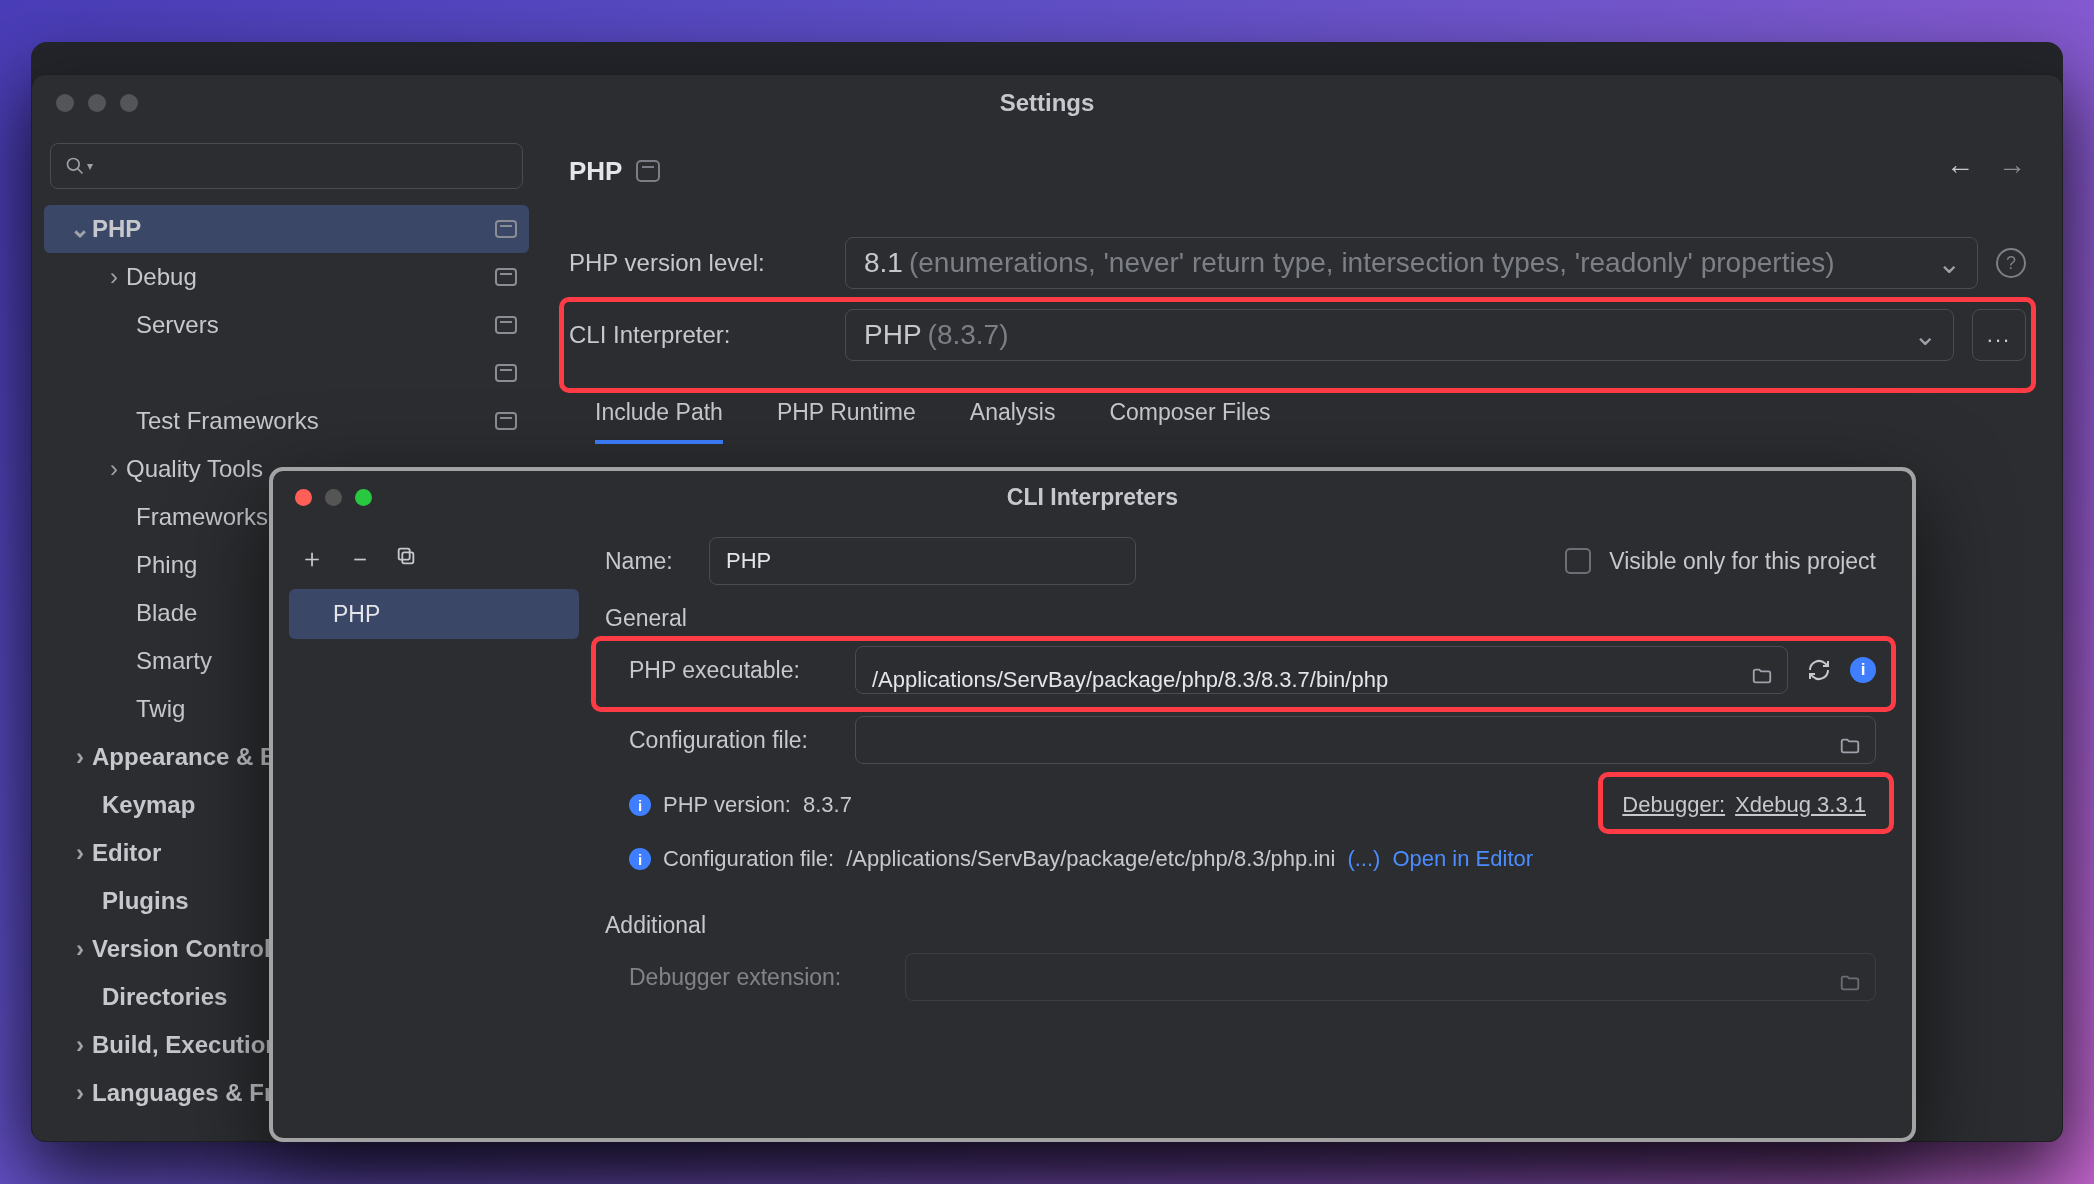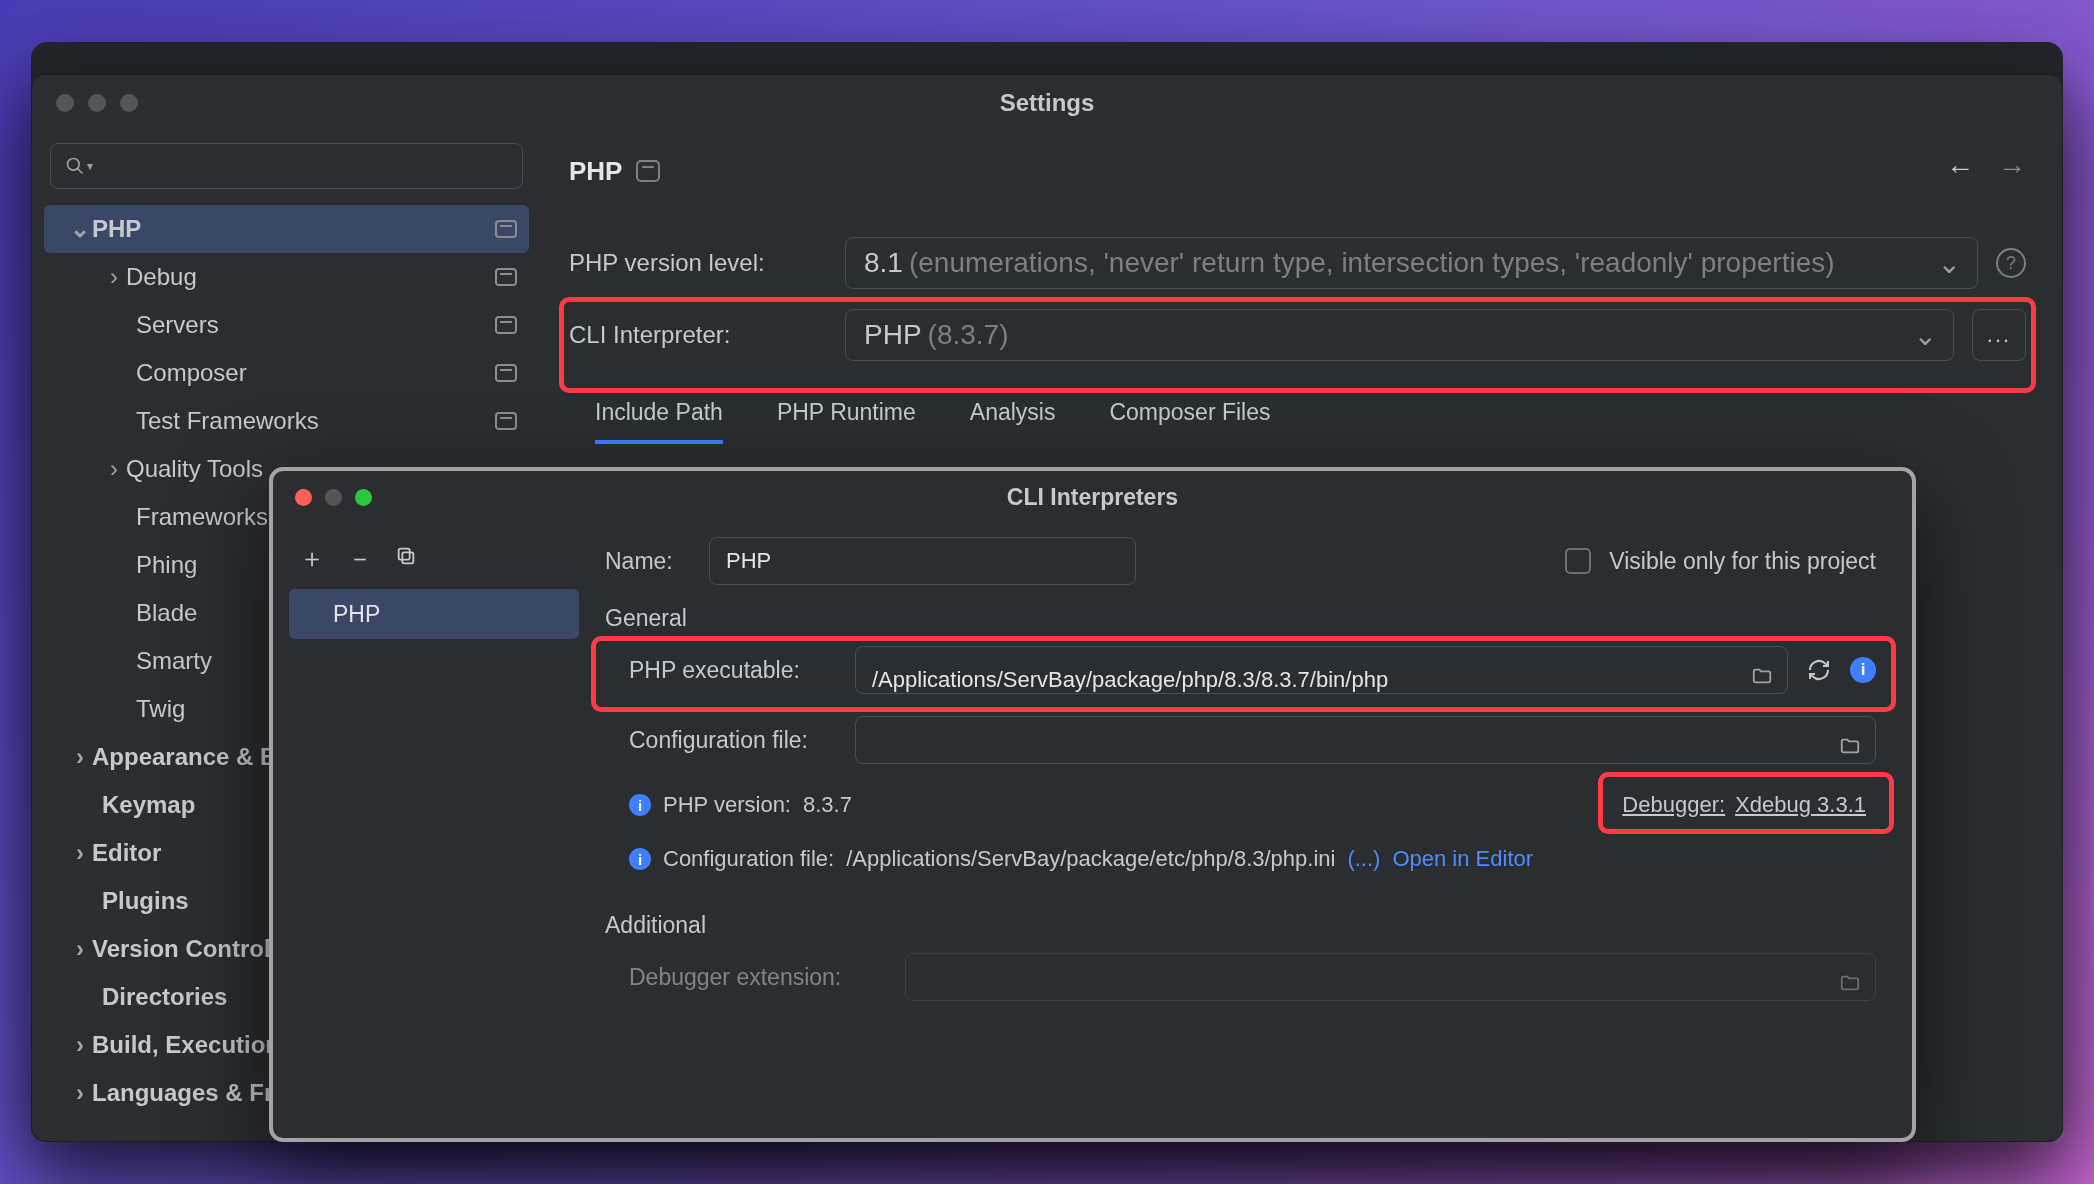--- a/index.html
+++ b/index.html
@@ -185,21 +185,20 @@
         <div class="tree-row indent-1">
           <span class="expander">›</span>
           <span class="label">Debug</span>
           <span class="proj-badge"></span>
         </div>
         <div class="tree-row indent-2">
           <span class="label">Servers</span>
           <span class="proj-badge"></span>
         </div>
         <div class="tree-row indent-2">
-          <span class="label">Composer</span>
           <span class="proj-badge"></span>
         </div>
         <div class="tree-row indent-2">
           <span class="label">Test Frameworks</span>
           <span class="proj-badge"></span>
         </div>
         <div class="tree-row indent-1">
           <span class="expander">›</span>
           <span class="label">Quality Tools</span>
         </div>

